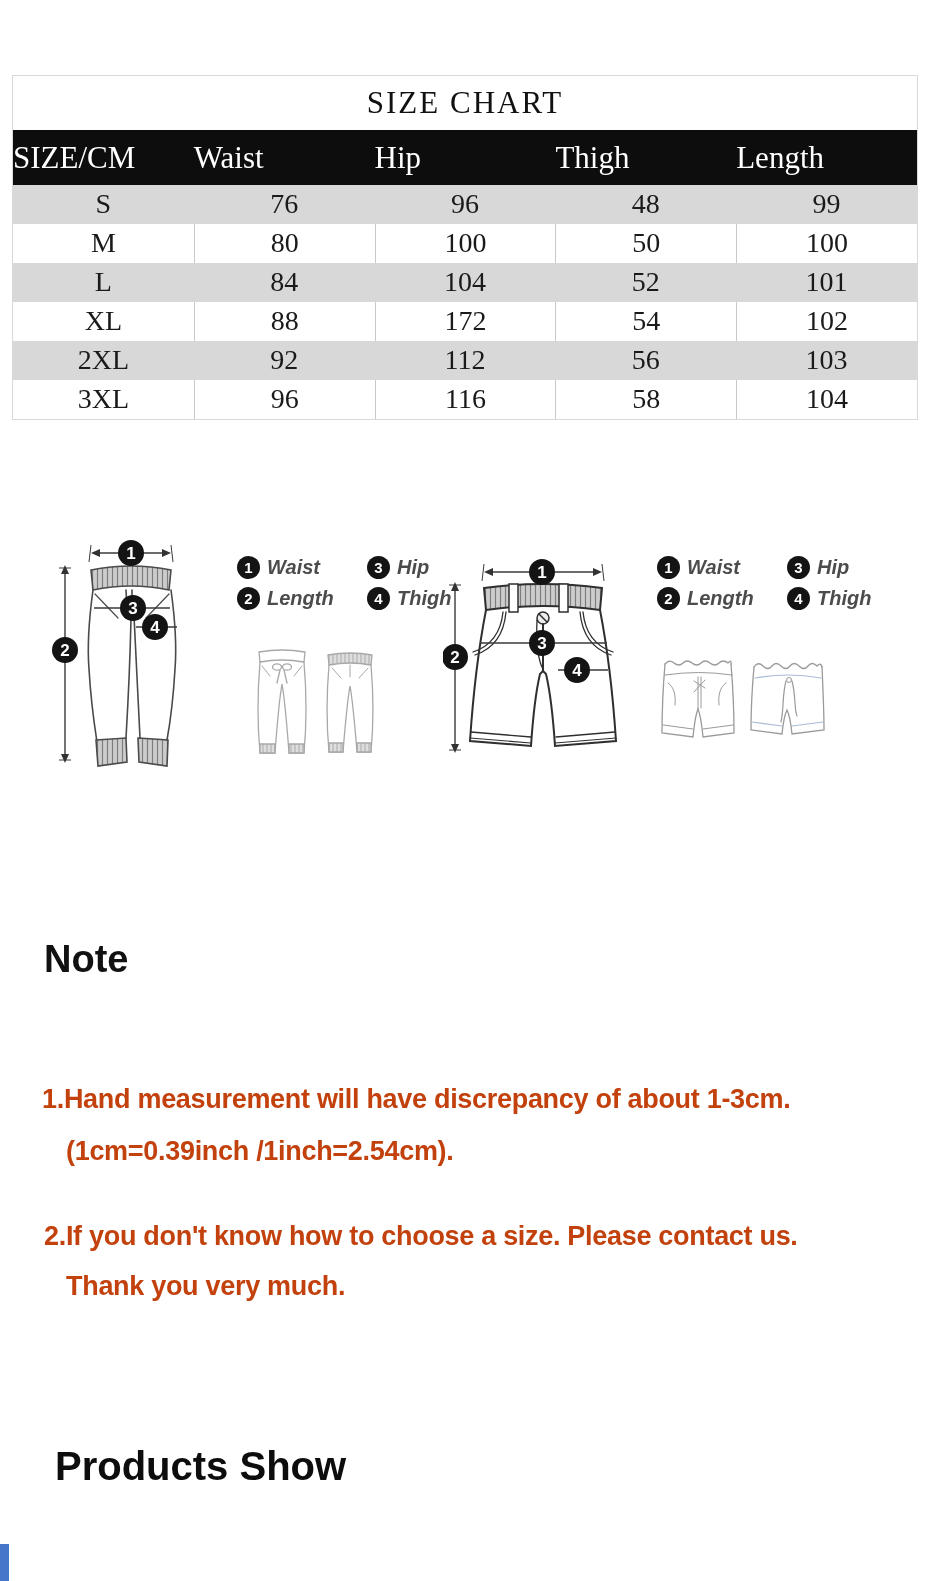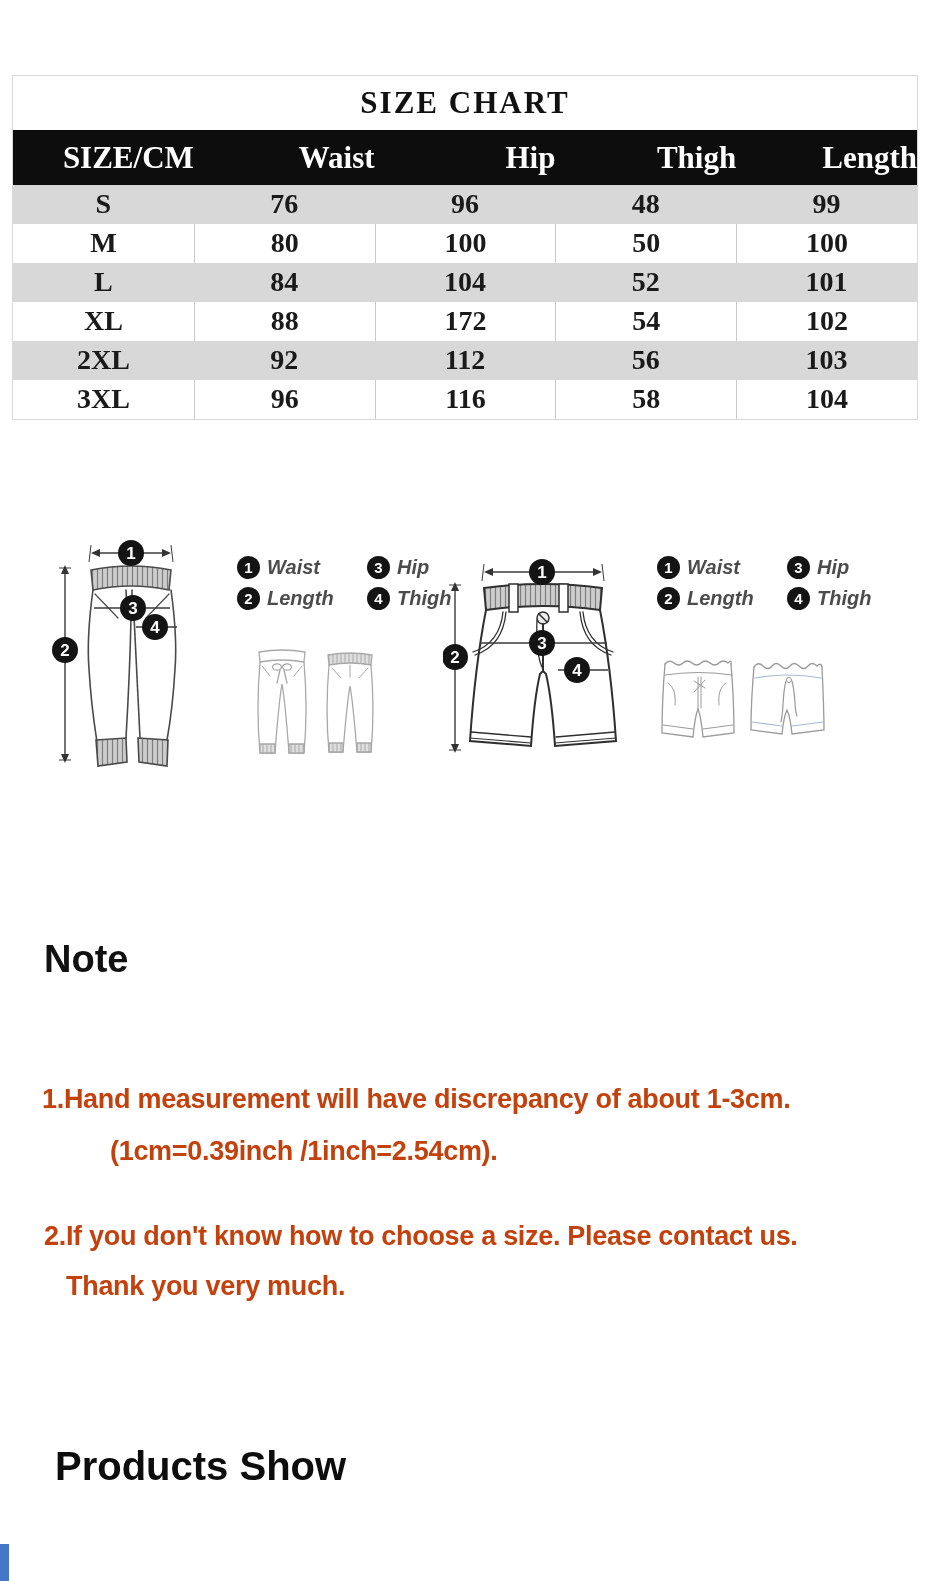--- a/index.html
+++ b/index.html
@@ -6,32 +6,31 @@
   html,body { background:#fff; }
   .page {
     position:relative; width:930px; height:1581px; background:#ffffff;
     font-family:"Liberation Sans", sans-serif; overflow:hidden; margin:0 auto;
   }
   
   .table-wrap {
     position:absolute; left:12px; top:75px; width:906px;
     border:1px solid #d9d9d9; background:#fff;
     font-family:"Liberation Serif","DejaVu Serif",serif;
-    font-weight:bold;
   }
   .table-title {
     height:54px; line-height:54px; text-align:center;
     font-size:31px; letter-spacing:2px; color:#111;
   }
   .thead {
     display:grid; grid-template-columns:repeat(5,1fr);
     background:#0d0d0d; height:55px;
   }
   .hcell {
-    color:#ffffff; font-size:31px; line-height:55px; text-align:right;
+    color:#ffffff; font-size:31px; line-height:55px; text-align:left;
     white-space:nowrap;
   }
   .tbody { }
   .trow { display:grid; grid-template-columns:repeat(5,1fr); height:39px; }
   .trow:nth-child(odd) { background:#d8d8d8; }
   .trow:nth-child(even) .tcell + .tcell { border-left:1px solid #c9c9c9; }
   .tcell {
     text-align:center; font-size:28px; line-height:38px; color:#1a1a1a;
     white-space:nowrap;
   }
@@ -56,21 +55,21 @@
   svg text.mnum {
     font-family:"Liberation Sans",sans-serif; font-weight:bold; fill:#fff;
   }
   
   .note-heading {
     position:absolute; left:44px; top:938px;
     font-size:38px; font-weight:bold; color:#111; letter-spacing:0;
   }
   .note-line { position:absolute; font-size:27px; font-weight:bold; color:#c2410c; letter-spacing:-0.3px; white-space:nowrap; }
   .nl1 { left:42px; top:1084px; }
-  .nl2 { left:66px; top:1136px;margin-left:44px; }
+  .nl2 { left:66px; top:1136px; }
   .nl3 { left:44px; top:1221px; }
   .nl4 { left:66px; top:1271px; }
   .products-heading {
     position:absolute; left:55px; top:1444px;
     font-size:40px; font-weight:bold; color:#0d0d0d; white-space:nowrap;
   }
   .blue-edge { position:absolute; left:0; top:1544px; width:9px; height:37px; }
 </style>
 </head>
 <body>

